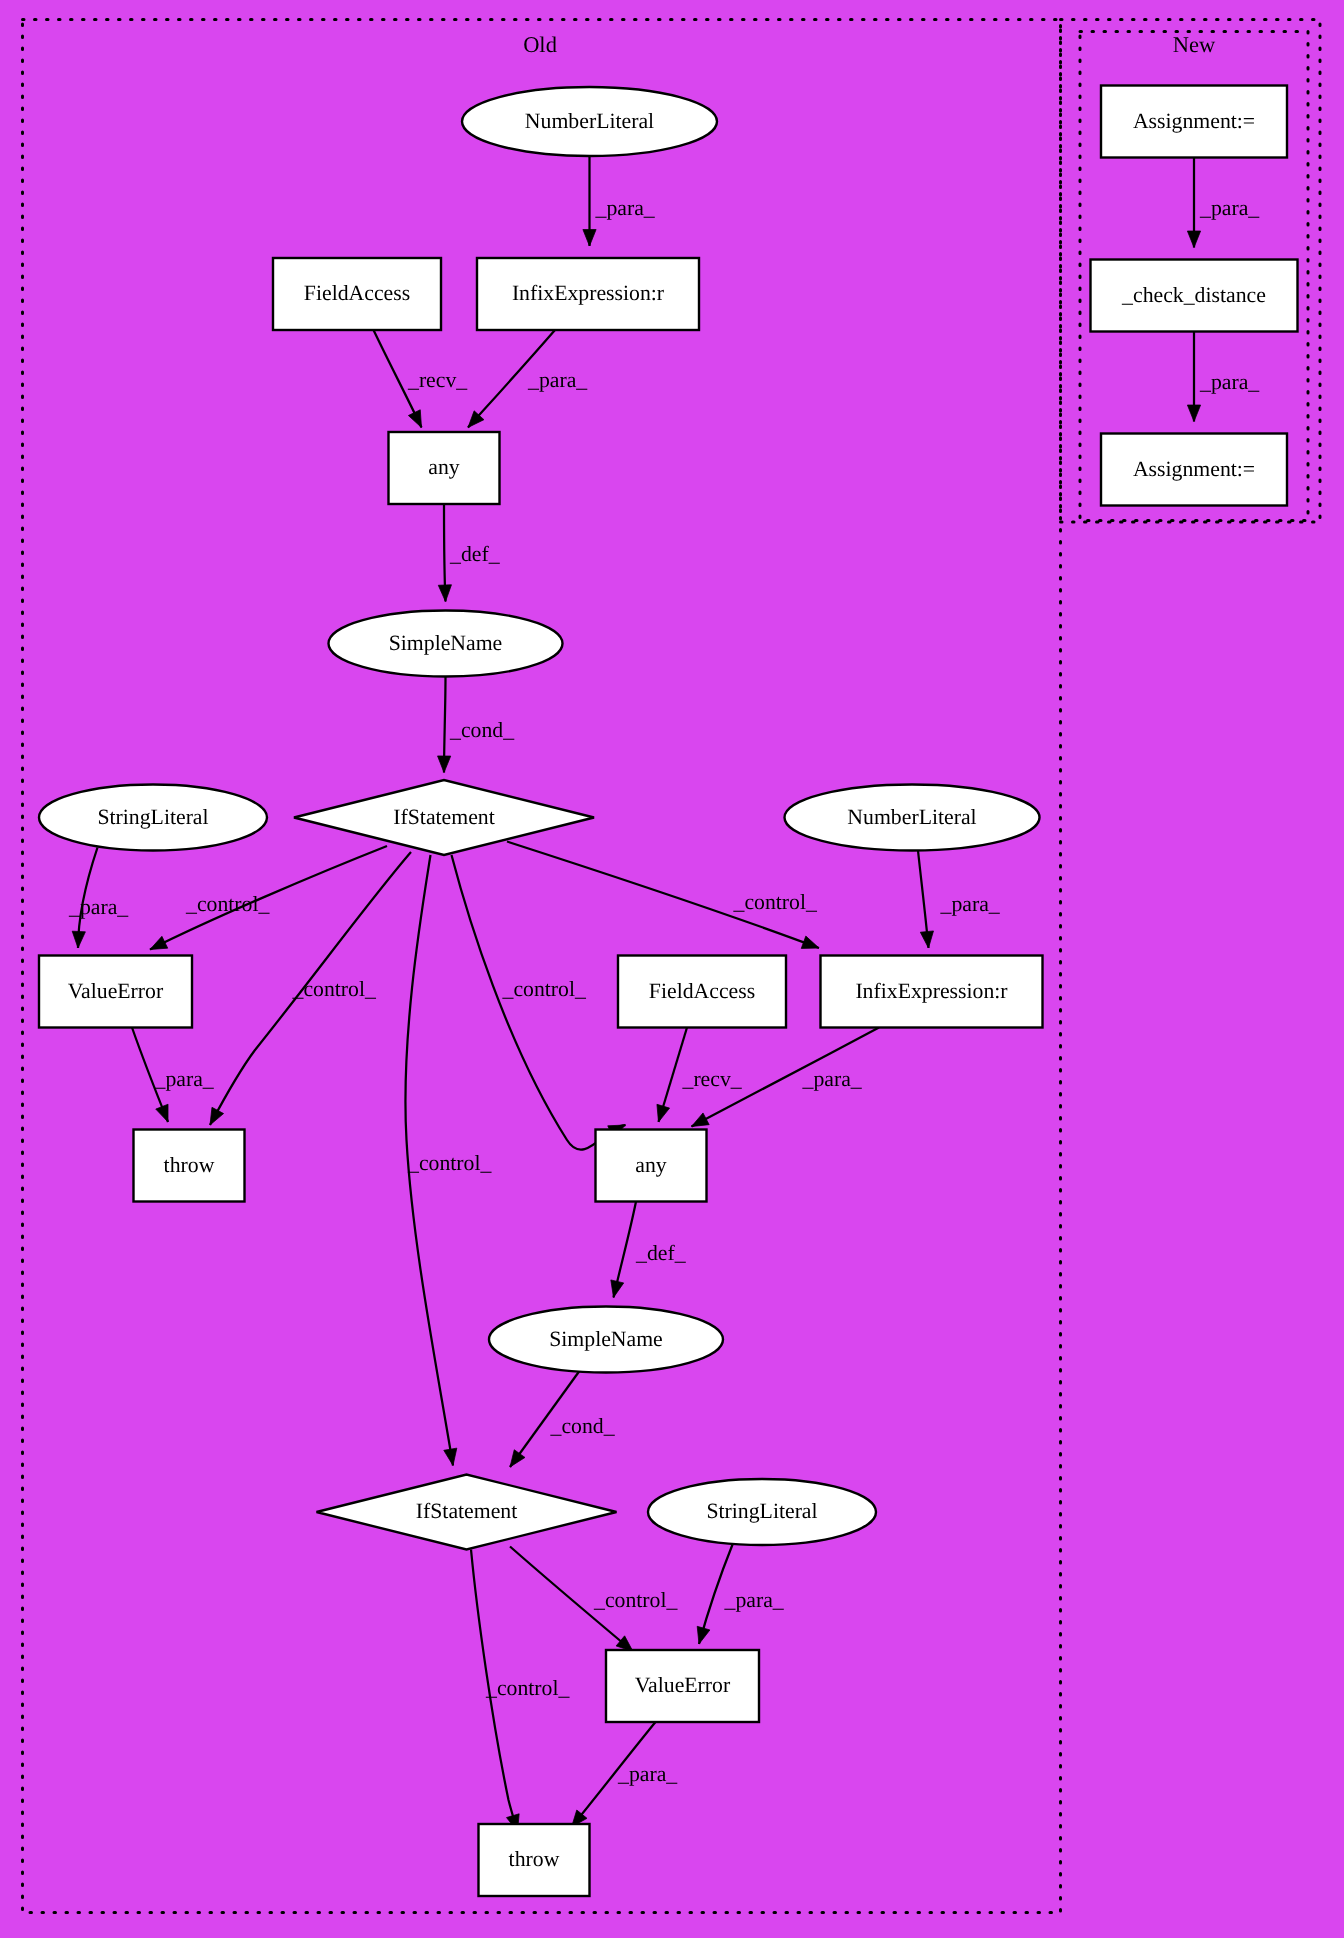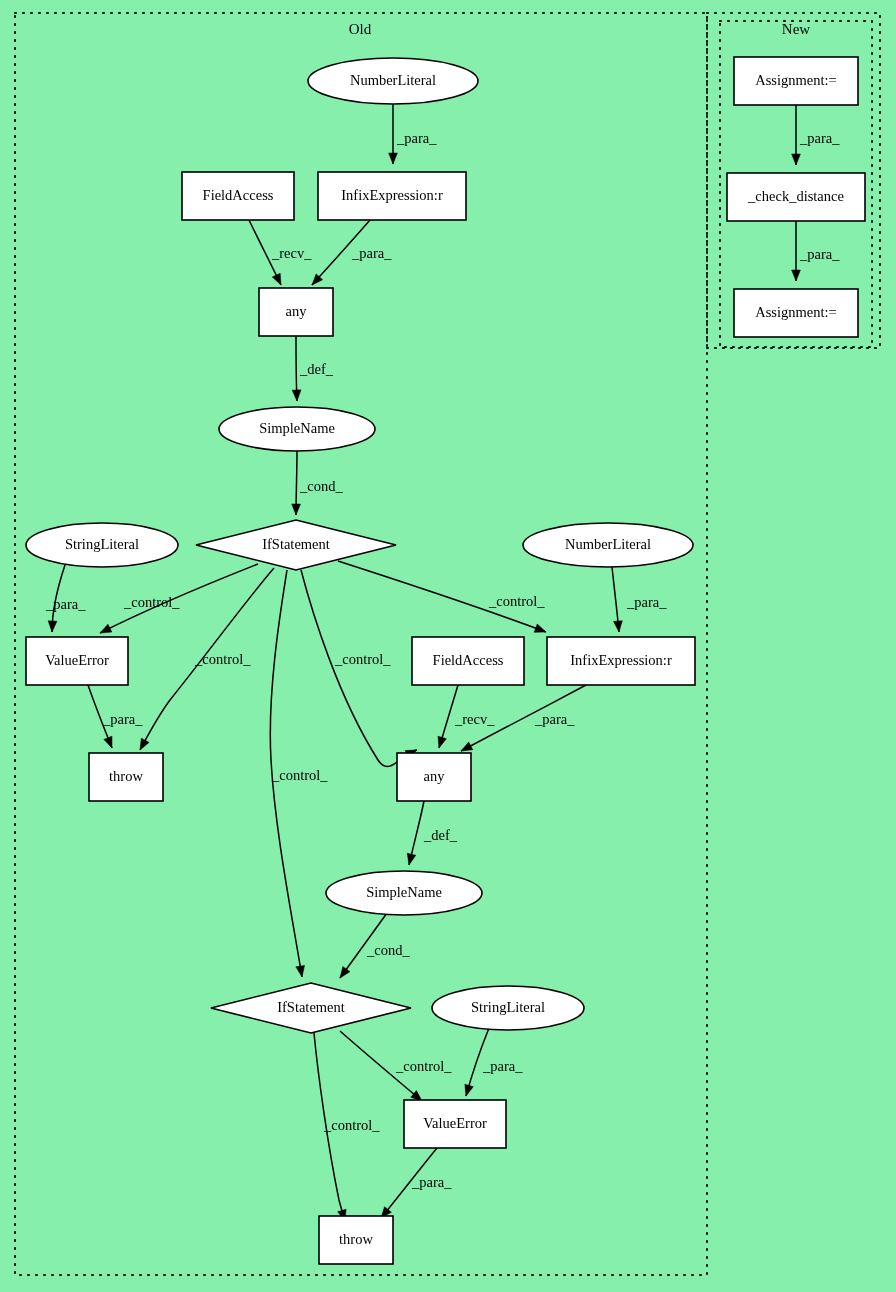--- a/index.html
+++ b/index.html
@@ -10,21 +10,21 @@
   body {
     width: 896px;
     height: 1292px;
     font-family: "Liberation Serif", "DejaVu Serif", serif;
     overflow: hidden;
   }
   #graph-root {
     position: relative;
     width: 896px;
     height: 1292px;
-    background: #86efac;
+    background: #d946ef;
   }
   svg.graph-canvas {
     display: block;
     width: 896px;
     height: 1292px;
   }
   .cluster-border {
     fill: none;
     stroke: #000000;
     stroke-width: 2;

